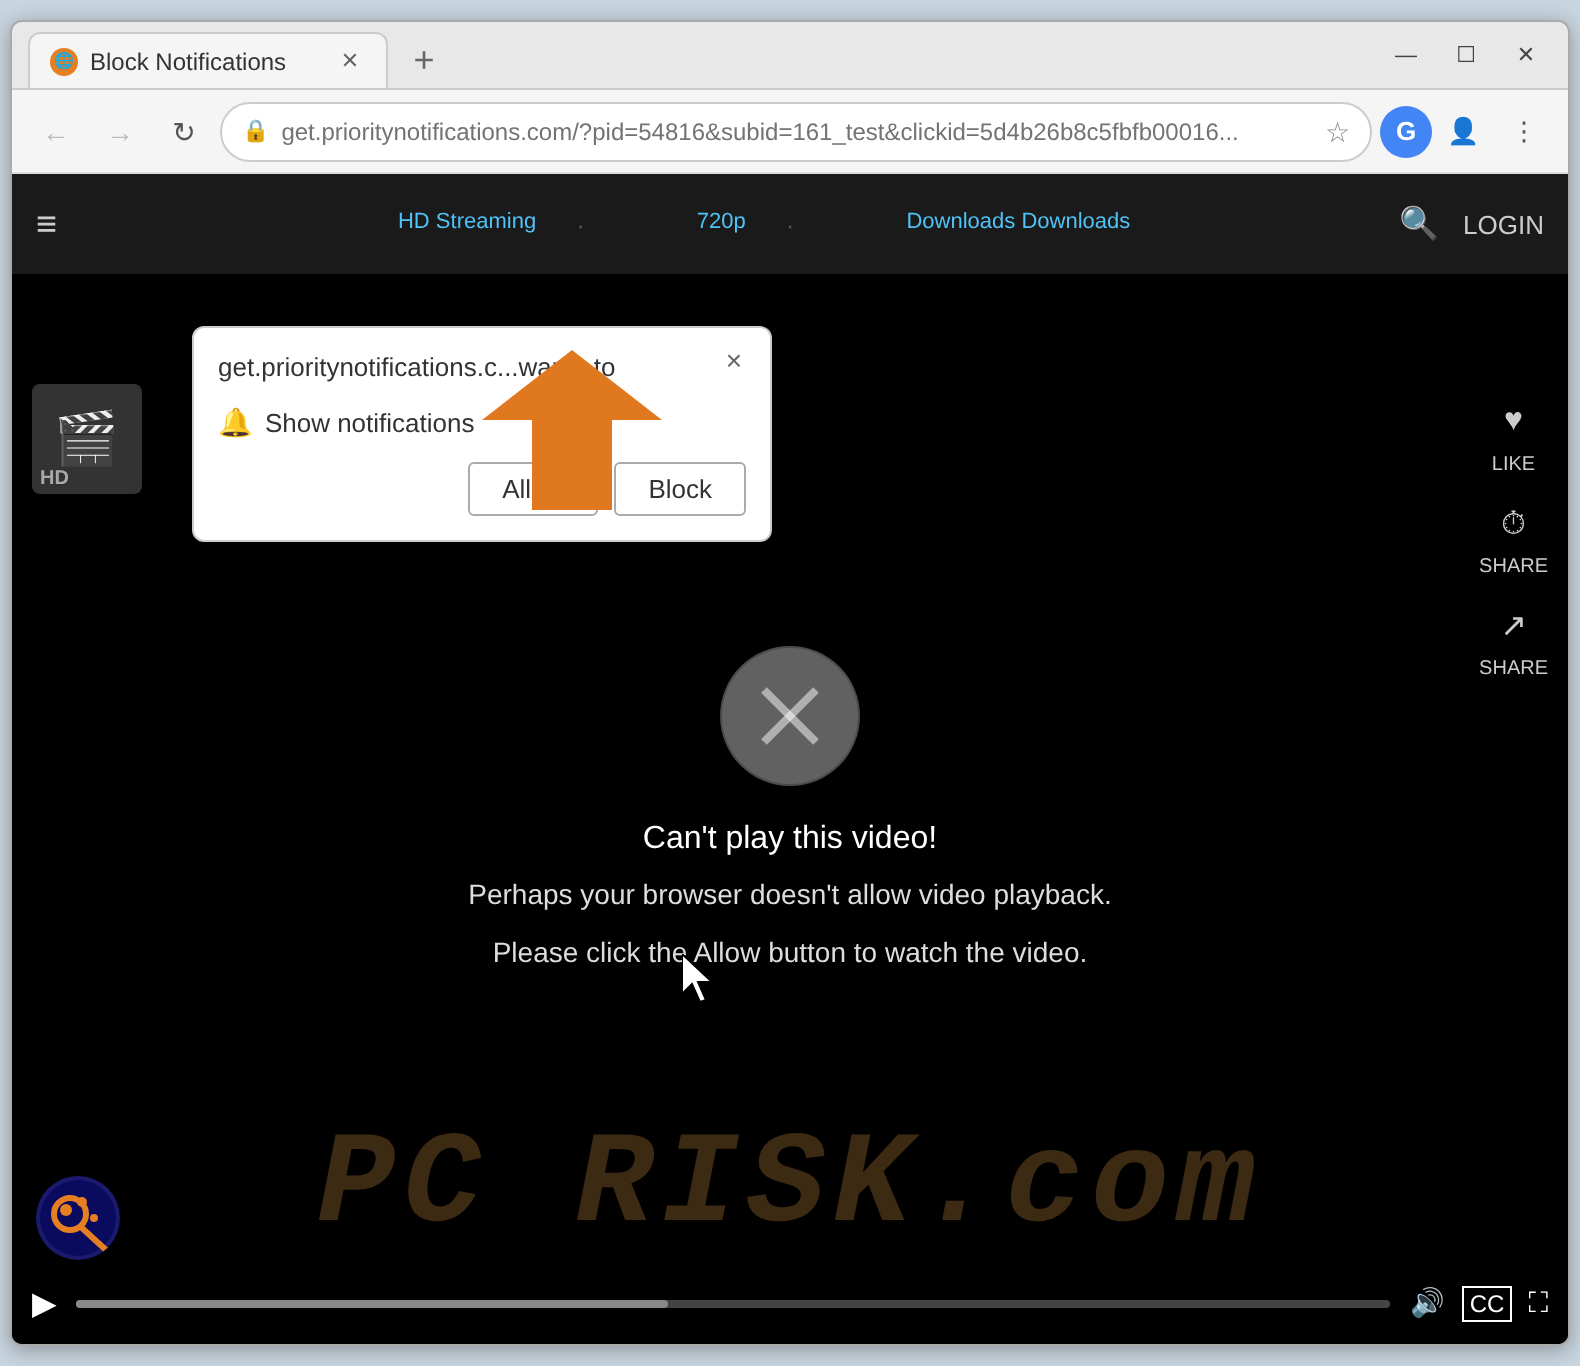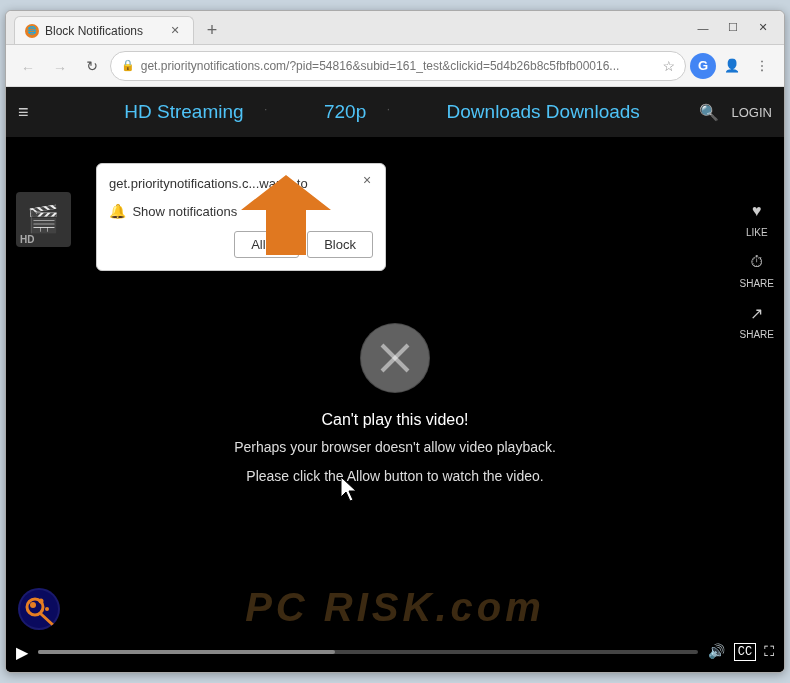--- a/index.html
+++ b/index.html
@@ -237,21 +237,21 @@
 
     .site-features {
       display: flex;
       gap: 20px;
       flex: 1;
       justify-content: center;
     }
 
     .feature-link {
       color: #4fc3f7;
-      font-size: 19px;
+      font-size: 11px;
       text-decoration: none;
       margin-left: 36px;
     }
 
     .feature-separator {
       color: #555;
       font-size: 13px;
     }
 
     .site-header-right {
@@ -628,21 +628,21 @@
             <line x1="22" y1="22" x2="48" y2="48" stroke="rgba(255,255,255,0.5)" stroke-width="4"></line>
             <line x1="48" y1="22" x2="22" y2="48" stroke="rgba(255,255,255,0.5)" stroke-width="4"></line>
           </svg>
         </div>
         <div class="video-text">Can't play this video!</div>
         <div class="video-subtext">Perhaps your browser doesn't allow video playback.</div>
         <div class="video-subtext">Please click the Allow button to watch the video.</div>
       </div>
 
       <div class="watermark">
-        <span style="font-size:40px;font-weight:bold;color:rgba(200,140,60,0.3);font-style:italic;font-family:Liberation Sans, sans-serif;letter-spacing:4px;">PC RISK.com</span>
+        <span style="font-size:65px;font-weight:bold;color:rgba(200,140,60,0.3);font-style:italic;font-family:Liberation Mono, monospace;letter-spacing:4px;">PC RISK.com</span>
       </div>
 
       <div style="position:absolute;bottom:42px;left:12px;">
         <div class="logo-circle">
           <svg width="40" height="40" viewBox="0 0 40 40">
             <circle cx="20" cy="20" r="19" fill="#0a0a5e"></circle>
             <circle cx="16" cy="18" r="8" fill="none" stroke="#e67e22" stroke-width="3"></circle>
             <circle cx="14" cy="16" r="3" fill="#e67e22"></circle>
             <circle cx="22" cy="12" r="2.5" fill="#e67e22"></circle>
             <circle cx="28" cy="20" r="2" fill="#e67e22"></circle>
@@ -651,21 +651,21 @@
         </div>
       </div>
 
       <div class="video-controls">
         <span class="vc-play">▶</span>
         <div class="progress-bar">
           <div class="progress-fill"></div>
         </div>
         <div class="vc-icons">
           <span>🔊</span>
-          <span style="font-size:12px;border:1px solid white;padding:1px 3px;font-family:Liberation Mono, monospace;">CC</span>
+          <span style="font-size:12px;border:1px solid white;padding:1px 3px;">CC</span>
           <span>⛶</span>
         </div>
       </div>
 
     </div>
 
     <div class="notification-popup">
       <div class="popup-close">×</div>
       <div class="popup-site-row">
         <span class="popup-site-name">get.prioritynotifications.c...</span>

